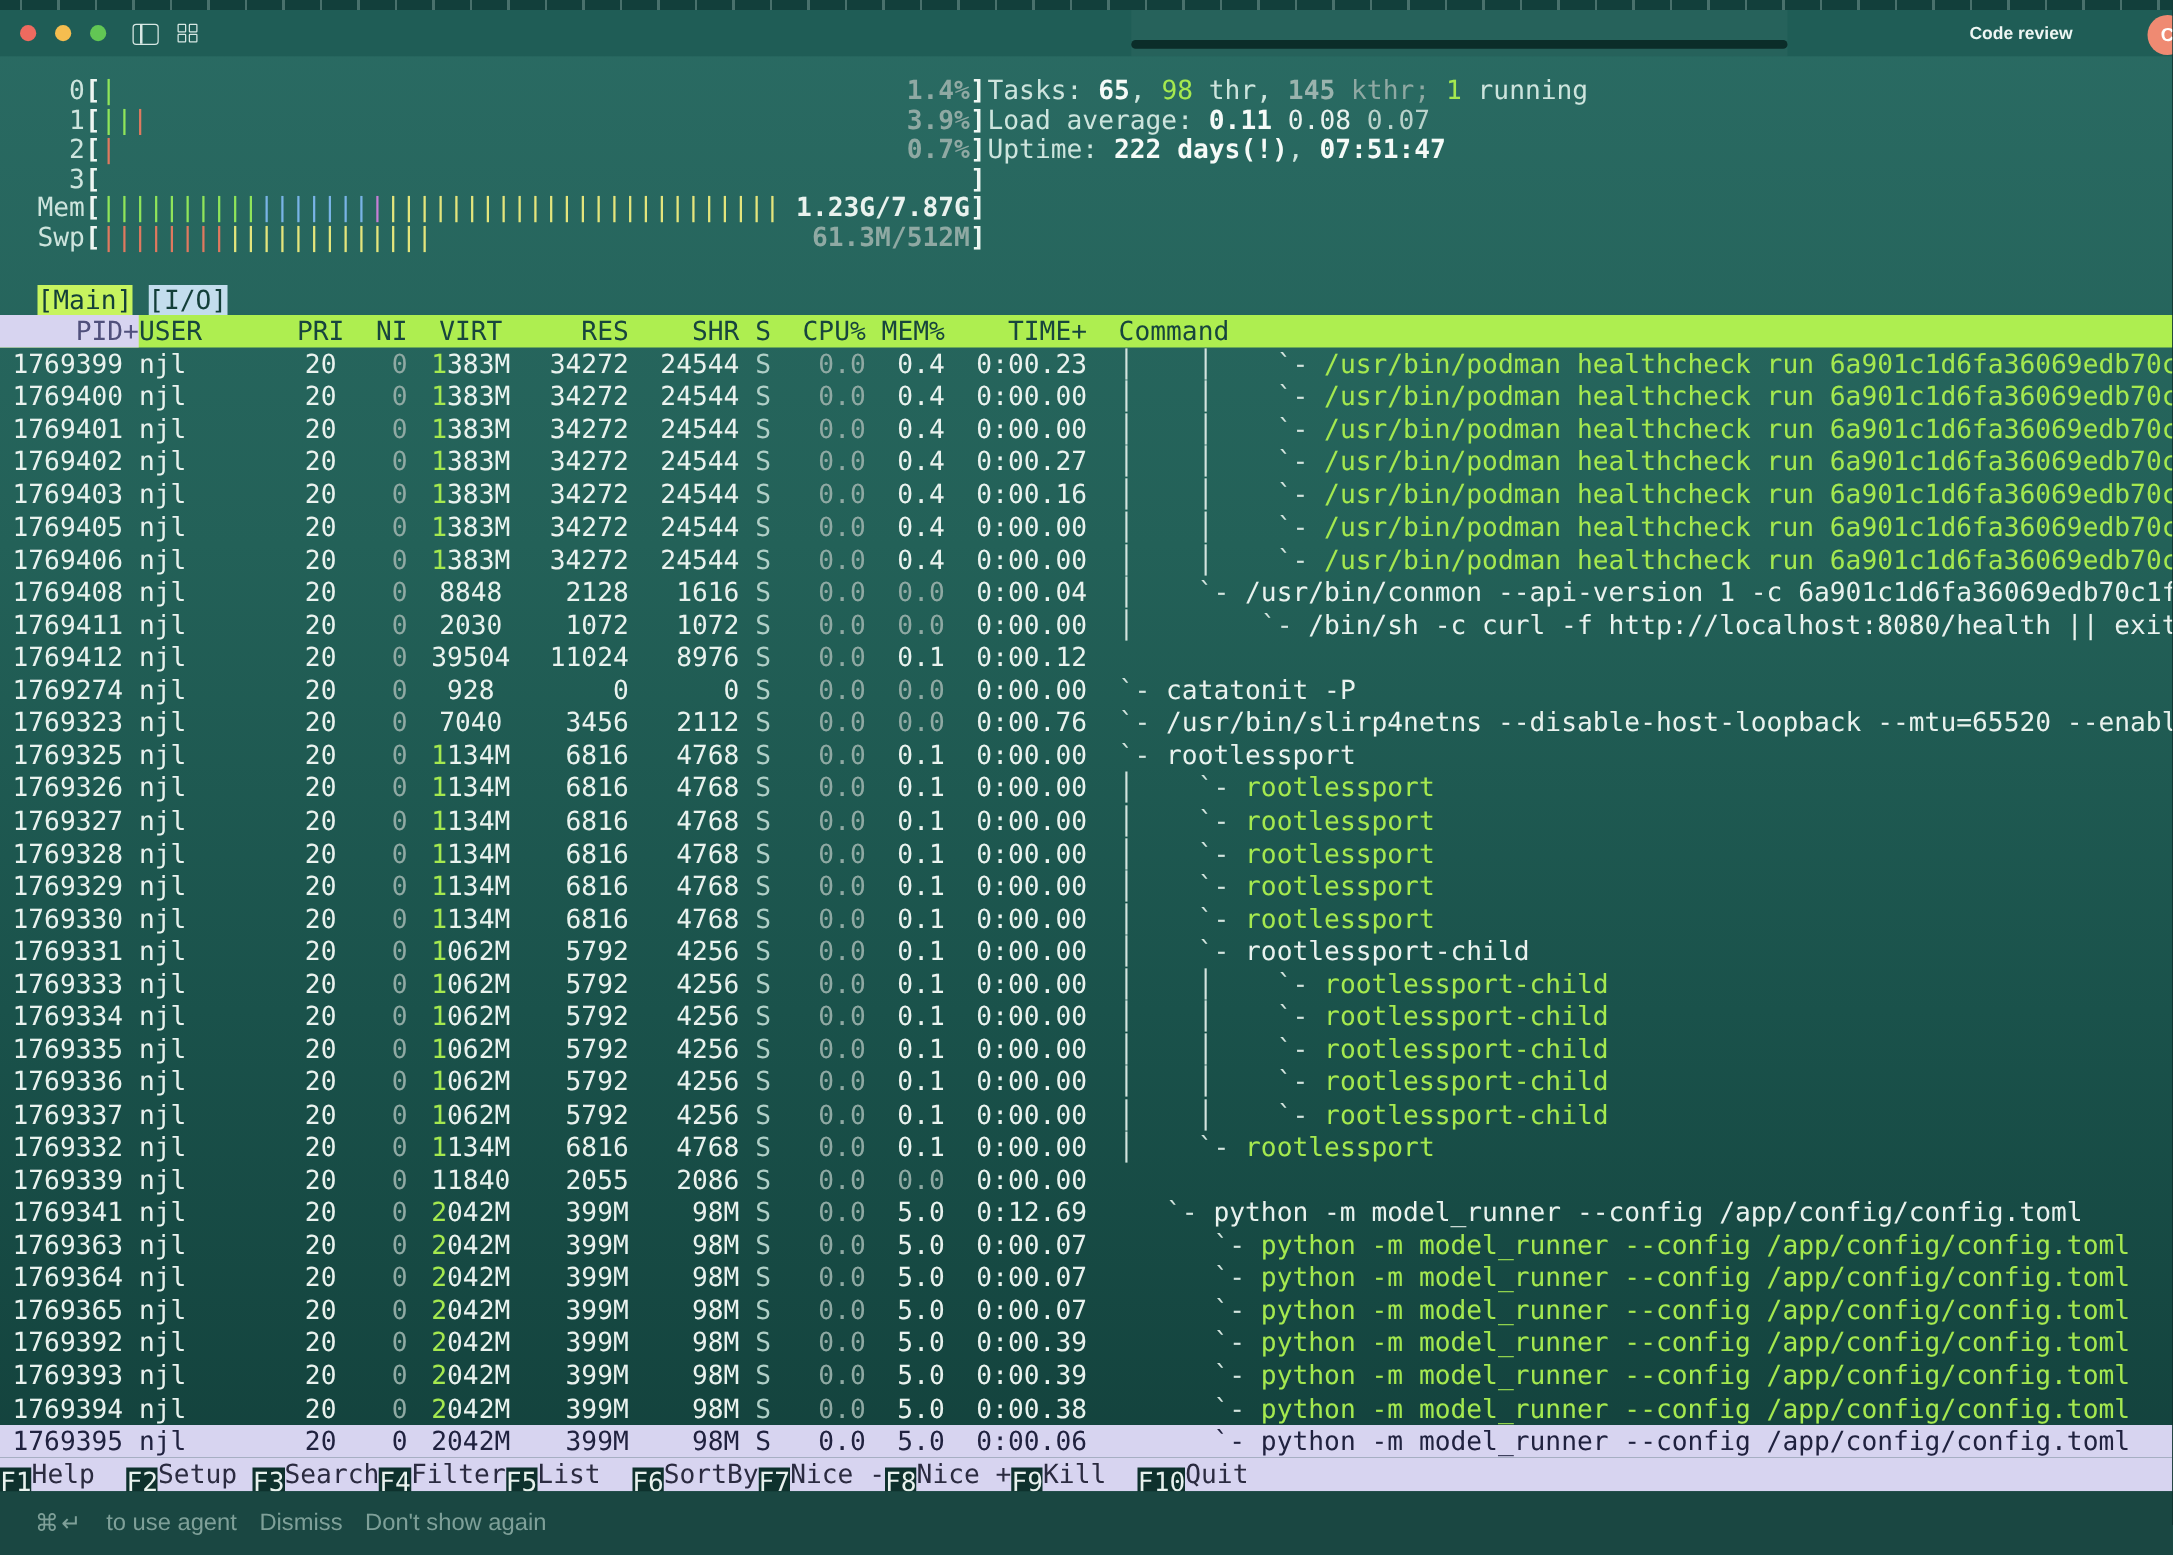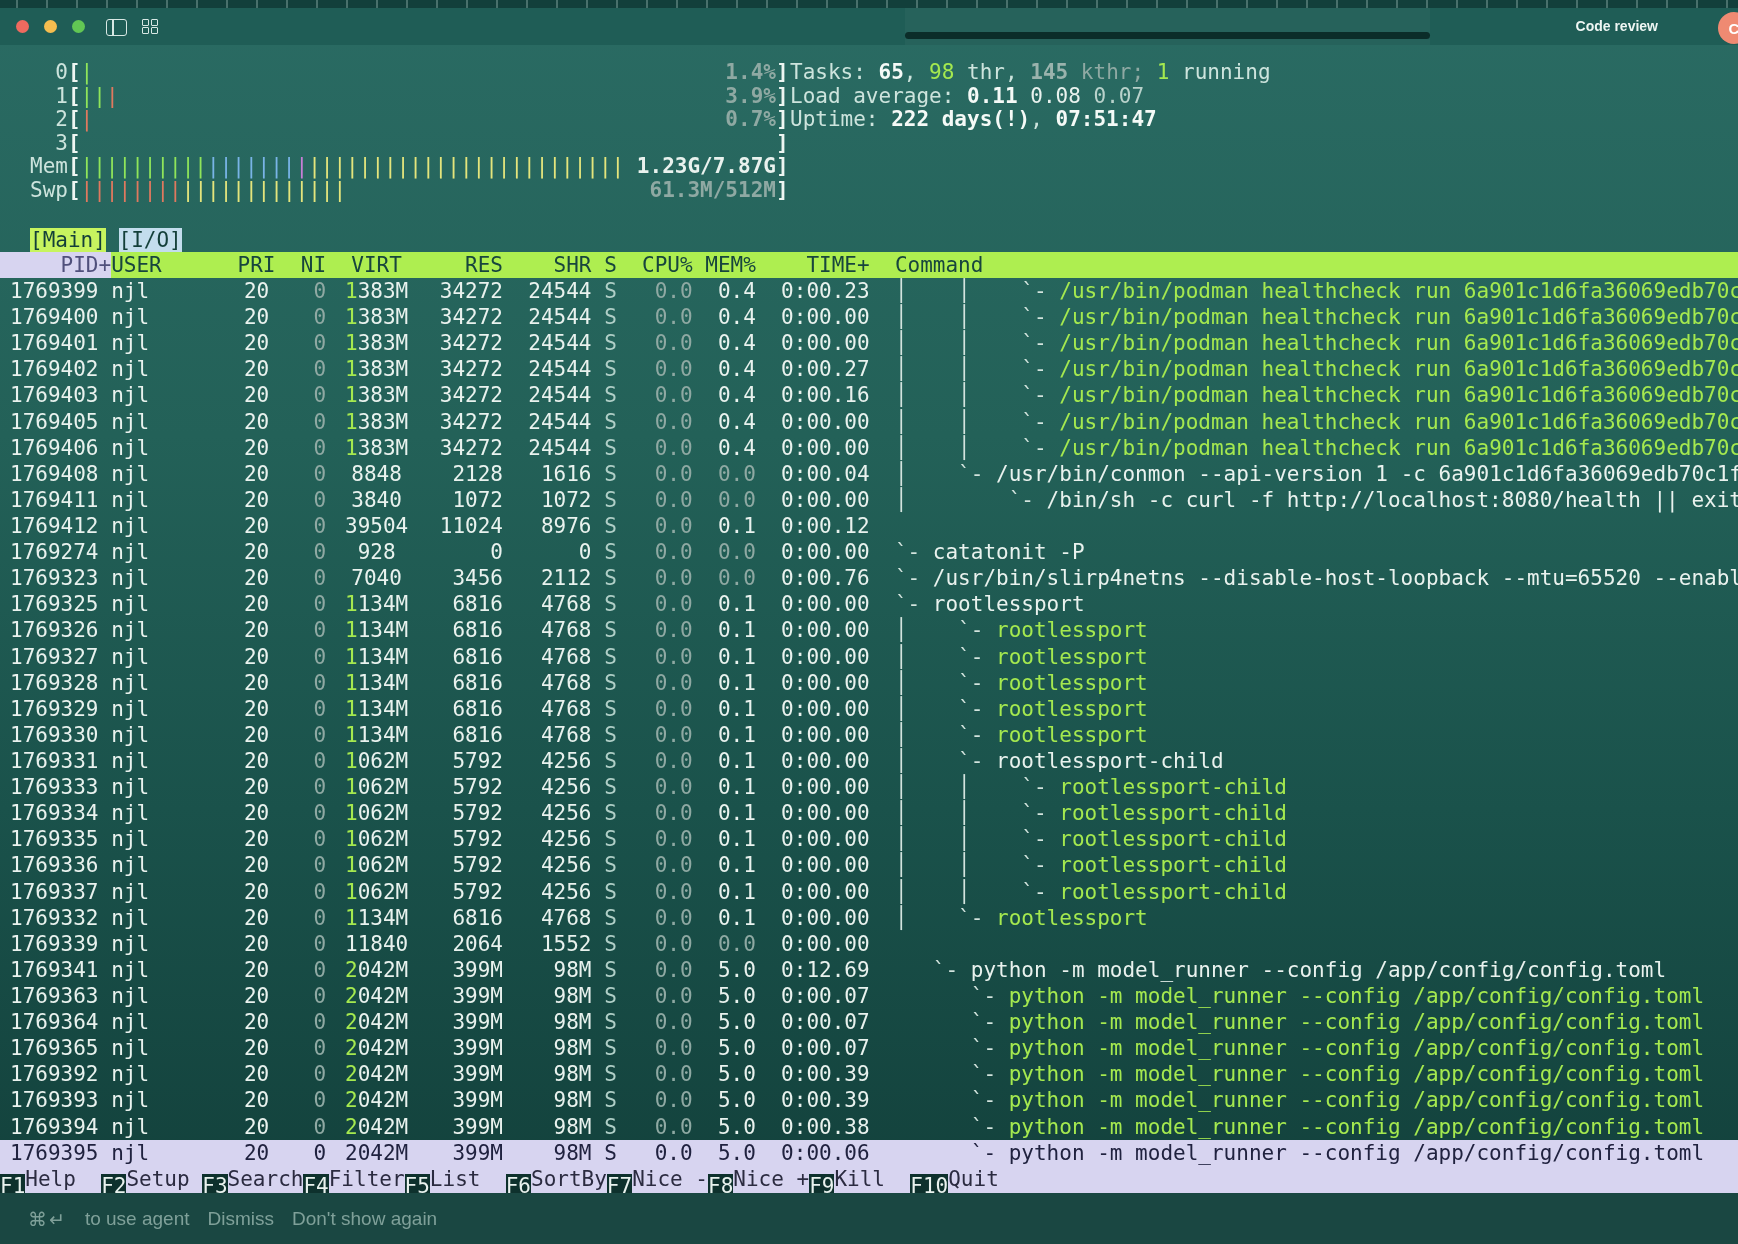--- a/index.html
+++ b/index.html
@@ -236,21 +236,21 @@
           <span class="cell c-cpu td">0.0</span>
           <span class="cell c-mem td">0.0</span>
           <span class="cell c-time tw">0:00.04</span>
           <span class="cell c-cmd"><span class="tp">│    `- </span><span class="tw">/usr/bin/conmon --api-version 1 -c 6a901c1d6fa36069edb70c1f15330</span></span>
         </div>
         <div class="prow">
           <span class="cell c-pid tw">1769411</span>
           <span class="cell c-user tw">njl</span>
           <span class="cell c-pri tw">20</span>
           <span class="cell c-ni td">0</span>
-          <span class="cell c-virt"><span class="tw">3840</span></span>
+          <span class="cell c-virt"><span class="tw">2030</span></span>
           <span class="cell c-res tw">1072</span>
           <span class="cell c-shr tw">1072</span>
           <span class="cell c-s tc">S</span>
           <span class="cell c-cpu td">0.0</span>
           <span class="cell c-mem td">0.0</span>
           <span class="cell c-time tw">0:00.00</span>
           <span class="cell c-cmd"><span class="tp">│        `- </span><span class="tw">/bin/sh -c curl -f http://localhost:8080/health || exit 1</span></span>
         </div>
         <div class="prow">
           <span class="cell c-pid tw">1769412</span>
@@ -474,22 +474,22 @@
           <span class="cell c-mem tw">0.1</span>
           <span class="cell c-time tw">0:00.00</span>
           <span class="cell c-cmd"><span class="tp">│    `- </span><span class="tg">rootlessport</span></span>
         </div>
         <div class="prow">
           <span class="cell c-pid tw">1769339</span>
           <span class="cell c-user tw">njl</span>
           <span class="cell c-pri tw">20</span>
           <span class="cell c-ni td">0</span>
           <span class="cell c-virt"><span class="tw">11840</span></span>
-          <span class="cell c-res tw">2064</span>
-          <span class="cell c-shr tw">1552</span>
+          <span class="cell c-res tw">2055</span>
+          <span class="cell c-shr tw">2086</span>
           <span class="cell c-s tc">S</span>
           <span class="cell c-cpu td">0.0</span>
           <span class="cell c-mem td">0.0</span>
           <span class="cell c-time tw">0:00.00</span>
         </div>
         <div class="prow">
           <span class="cell c-pid tw">1769341</span>
           <span class="cell c-user tw">njl</span>
           <span class="cell c-pri tw">20</span>
           <span class="cell c-ni td">0</span>

